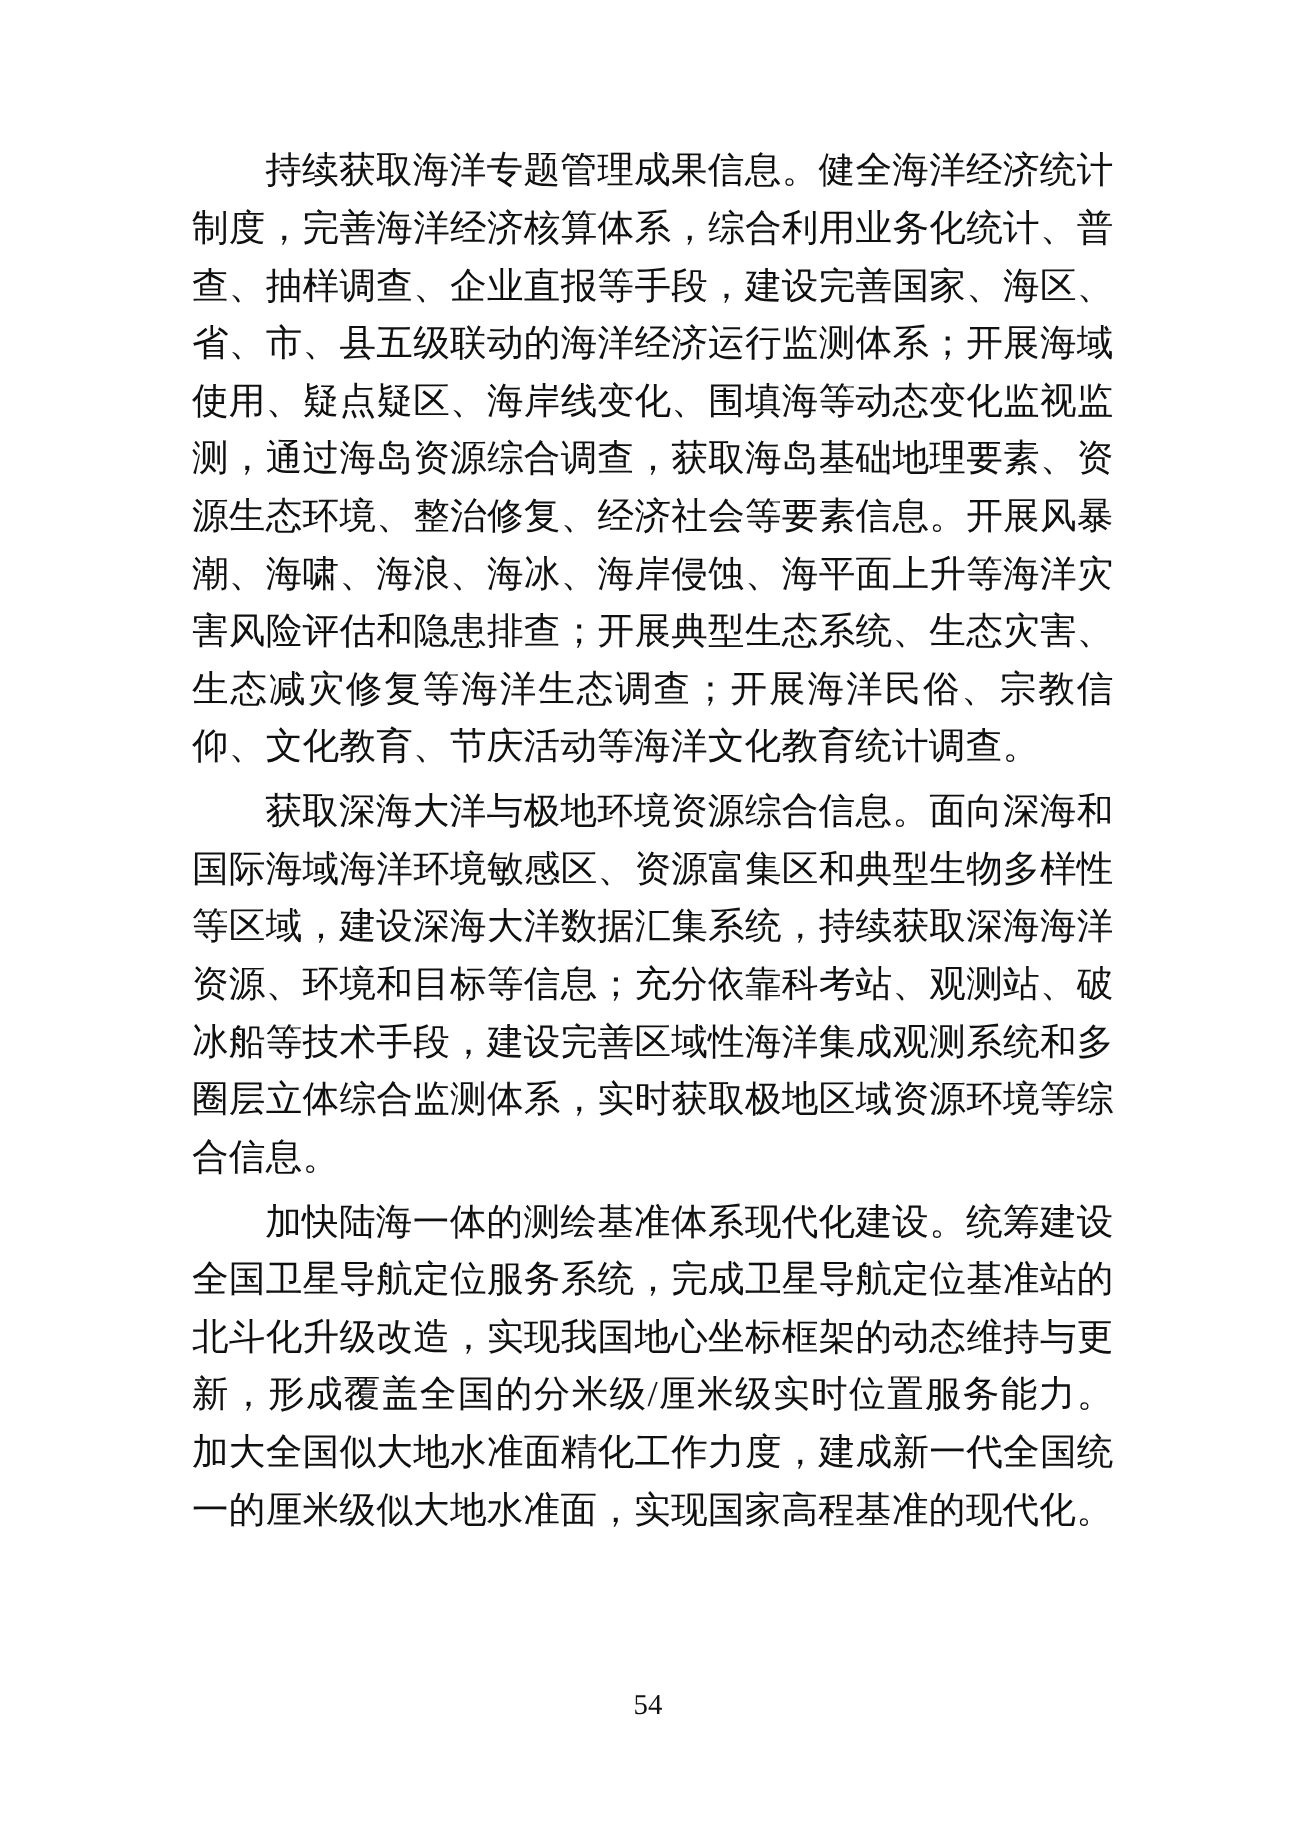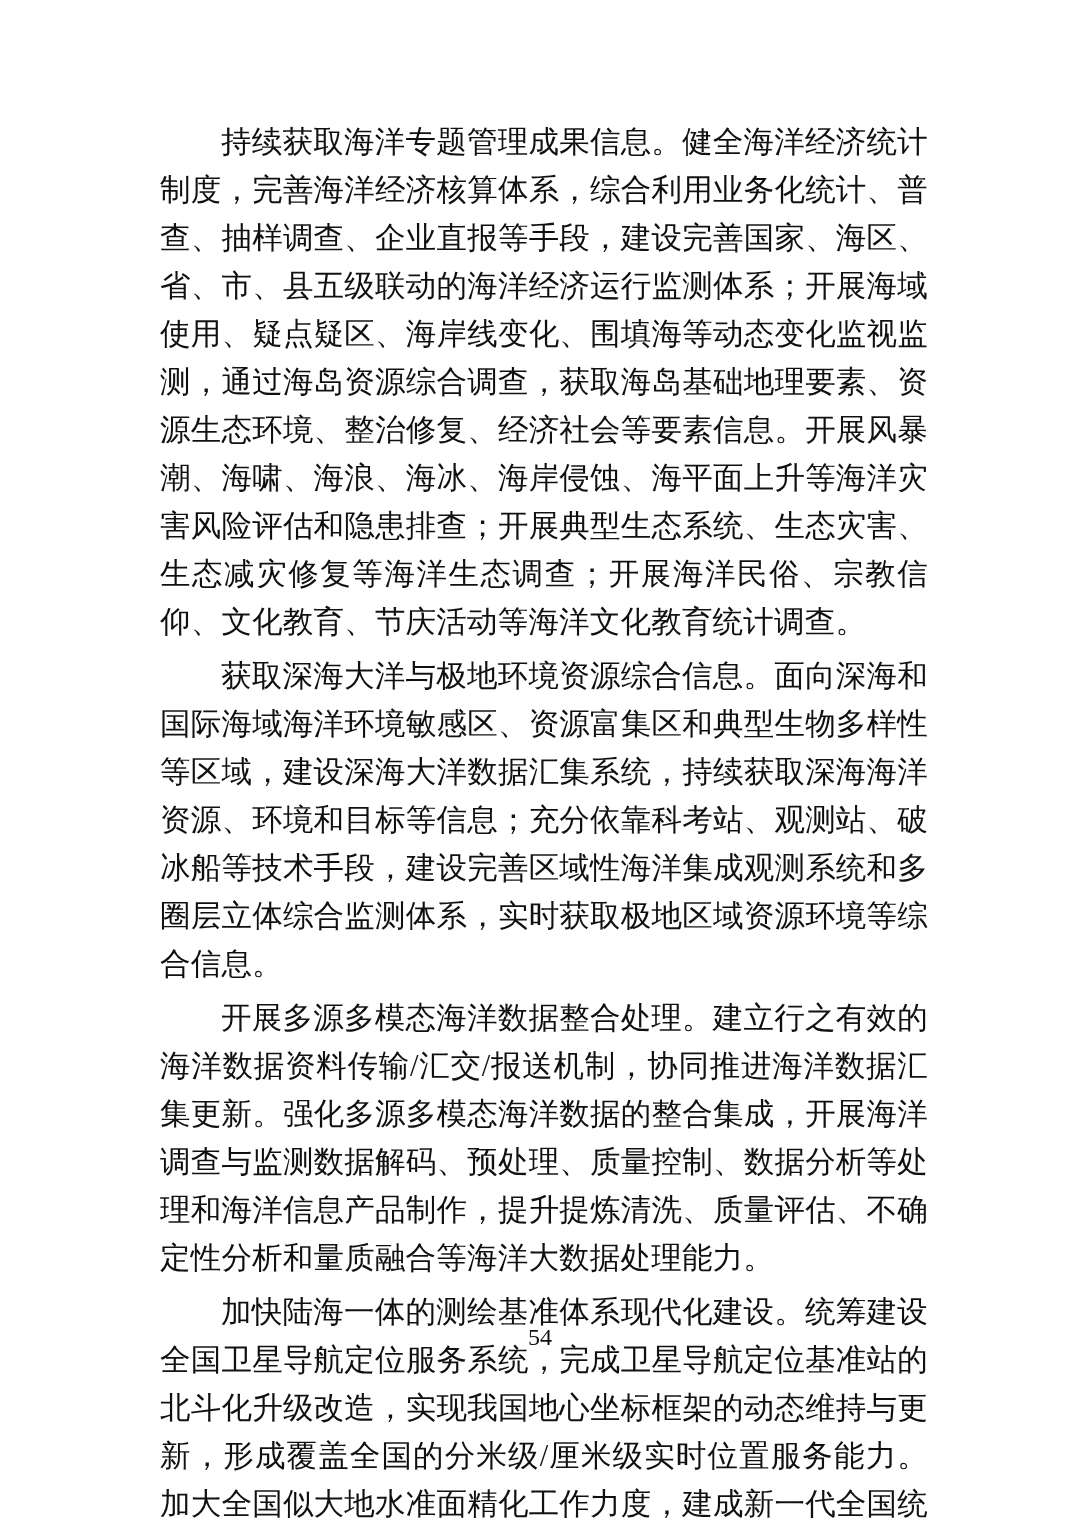--- a/index.html
+++ b/index.html
@@ -37,33 +37,32 @@
   .heading {
     font-size: 30.5px;
     line-height: 48px;
     margin: 14px 0 4px 0;
     text-indent: 1em;
     font-weight: 700;
     letter-spacing: 0.4px;
   }
   .page-number {
     position: absolute;
-    top: 1324px;
+    top: 1408px;
     left: 0;
     width: 1080px;
     text-align: center;
     font-size: 24px;
     font-family: "Liberation Serif", "DejaVu Serif", serif;
     color: #111;
   }
 </style>
 </head>
 <body>
 
 <div class="page">
   <div class="content">
     <p class="para">持续获取海洋专题管理成果信息。健全海洋经济统计制度，完善海洋经济核算体系，综合利用业务化统计、普查、抽样调查、企业直报等手段，建设完善国家、海区、省、市、县五级联动的海洋经济运行监测体系；开展海域使用、疑点疑区、海岸线变化、围填海等动态变化监视监测，通过海岛资源综合调查，获取海岛基础地理要素、资源生态环境、整治修复、经济社会等要素信息。开展风暴潮、海啸、海浪、海冰、海岸侵蚀、海平面上升等海洋灾害风险评估和隐患排查；开展典型生态系统、生态灾害、生态减灾修复等海洋生态调查；开展海洋民俗、宗教信仰、文化教育、节庆活动等海洋文化教育统计调查。</p>
     <p class="para">获取深海大洋与极地环境资源综合信息。面向深海和国际海域海洋环境敏感区、资源富集区和典型生物多样性等区域，建设深海大洋数据汇集系统，持续获取深海海洋资源、环境和目标等信息；充分依靠科考站、观测站、破冰船等技术手段，建设完善区域性海洋集成观测系统和多圈层立体综合监测体系，实时获取极地区域资源环境等综合信息。</p>
-    <p class="para">开展多源多模态海洋数据整合处理。建立行之有效的海洋数据资料传输/汇交/报送机制，协同推进海洋数据汇集更新。强化多源多模态海洋数据的整合集成，开展海洋调查与监测数据解码、预处理、质量控制、数据分析等处理和海洋信息产品制作，提升提炼清洗、质量评估、不确定性分析和量质融合等海洋大数据处理能力。</p>
     <p class="para">加快陆海一体的测绘基准体系现代化建设。统筹建设全国卫星导航定位服务系统，完成卫星导航定位基准站的北斗化升级改造，实现我国地心坐标框架的动态维持与更新，形成覆盖全国的分米级/厘米级实时位置服务能力。加大全国似大地水准面精化工作力度，建成新一代全国统一的厘米级似大地水准面，实现国家高程基准的现代化。</p>
   </div>
   <div class="page-number">54</div>
 </div>
 
 </body></html>

